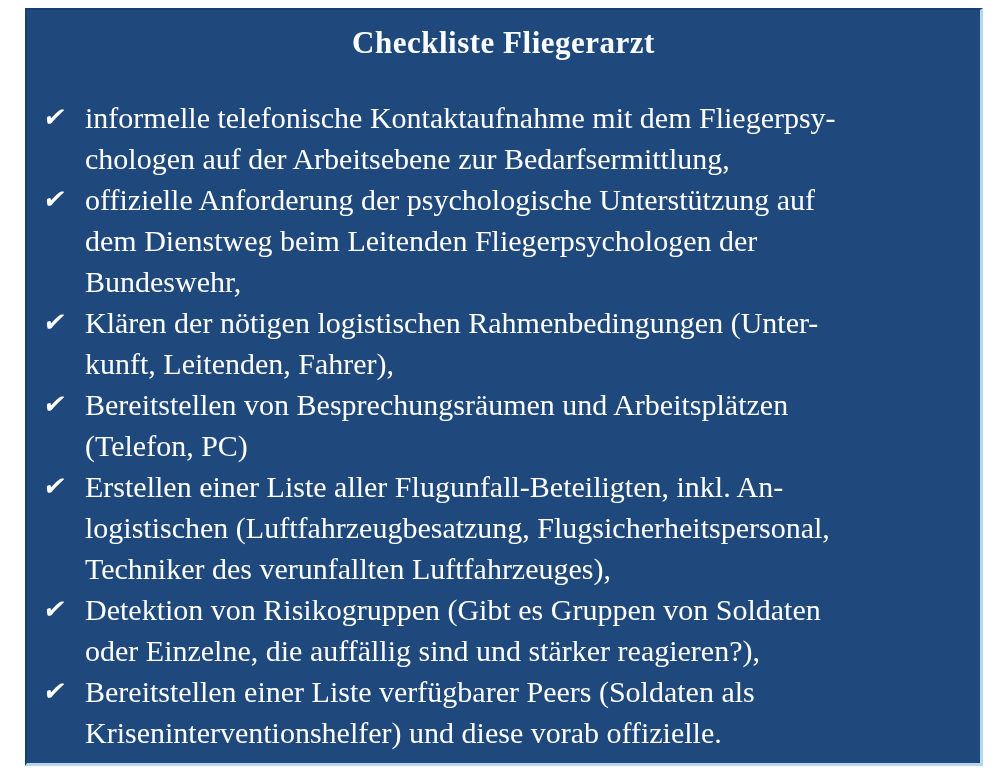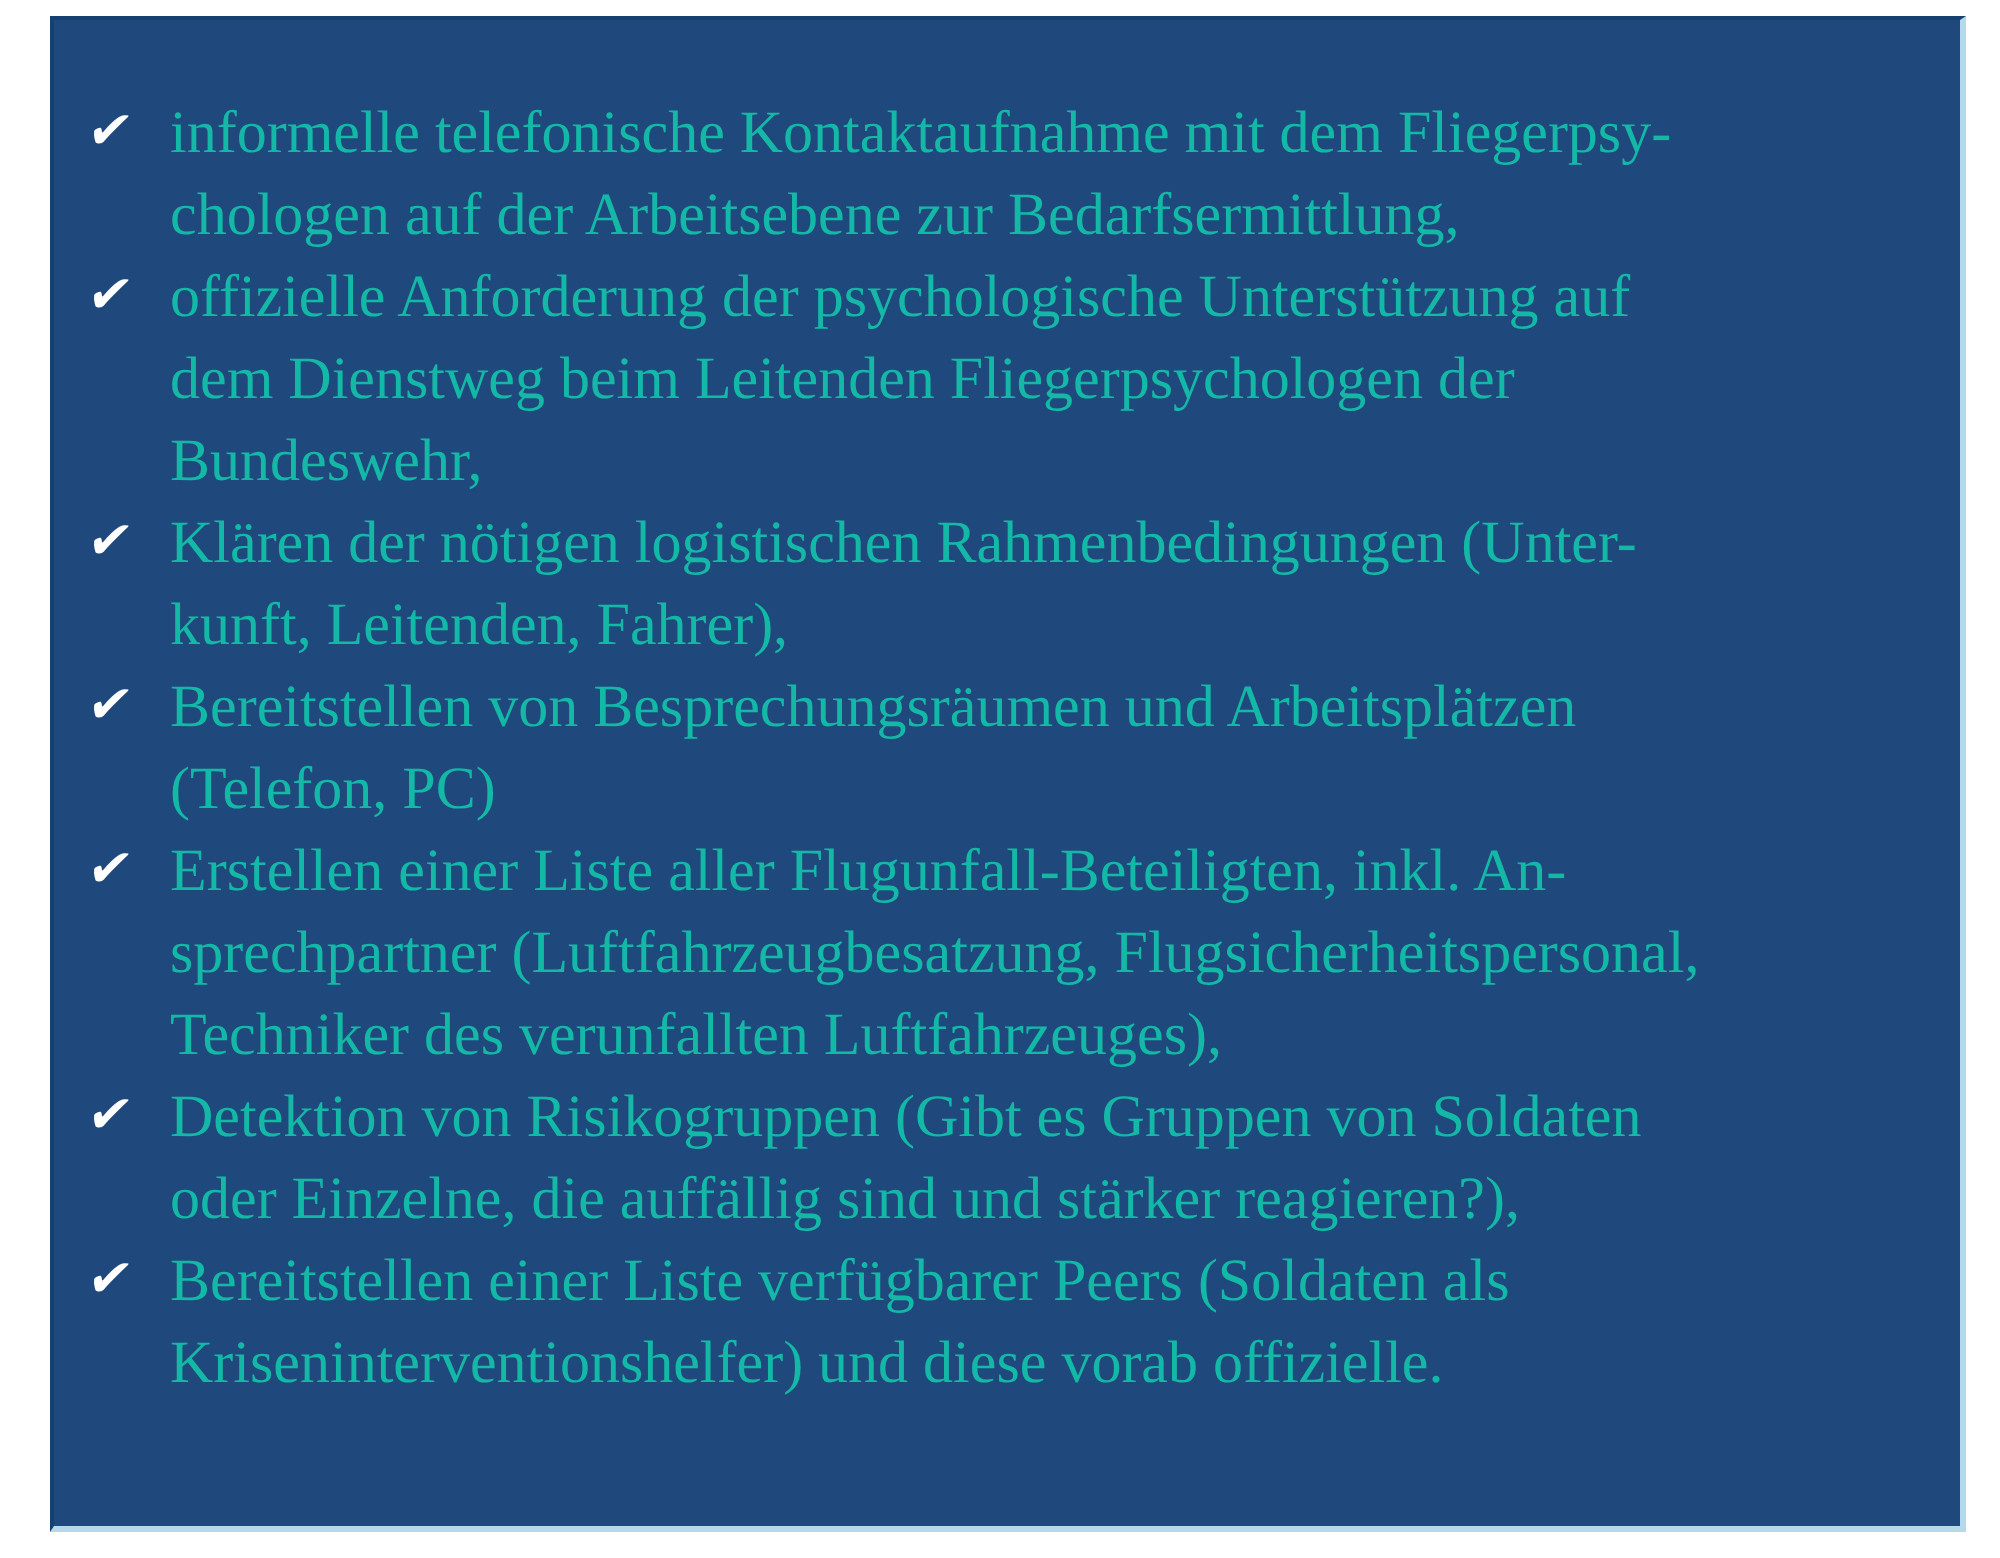--- a/index.html
+++ b/index.html
@@ -53,28 +53,29 @@
     font-family: "DejaVu Sans", sans-serif;
     font-size: 26px;
     font-weight: bold;
     line-height: 41px;
     transform: skewX(-10deg);
     color: #ffffff;
   }
   .item-text {
     flex: 1;
     white-space: pre-line;
-    color: #14b8a6;
+    color: #ffffff;
   }
 </style>
 </head>
 <body>
 
 <div class="page">
   <div class="panel">
+    <div class="title">Checkliste Fliegerarzt</div>
     <div class="checklist">
 
       <div class="item">
         <span class="check">✔</span>
         <div class="item-text">informelle telefonische Kontaktaufnahme mit dem Fliegerpsy-
 chologen auf der Arbeitsebene zur Bedarfsermittlung,</div>
       </div>
 
       <div class="item">
         <span class="check">✔</span>
@@ -91,21 +92,21 @@
 
       <div class="item">
         <span class="check">✔</span>
         <div class="item-text">Bereitstellen von Besprechungsräumen und Arbeitsplätzen
 (Telefon, PC)</div>
       </div>
 
       <div class="item">
         <span class="check">✔</span>
         <div class="item-text">Erstellen einer Liste aller Flugunfall-Beteiligten, inkl. An-
-sprechpartner (Luftfahrzeugbesatzung, Flugsicherheitspersonal,
+logistischen (Luftfahrzeugbesatzung, Flugsicherheitspersonal,
 Techniker des verunfallten Luftfahrzeuges),</div>
       </div>
 
       <div class="item">
         <span class="check">✔</span>
         <div class="item-text">Detektion von Risikogruppen (Gibt es Gruppen von Soldaten
 oder Einzelne, die auffällig sind und stärker reagieren?),</div>
       </div>
 
       <div class="item">

